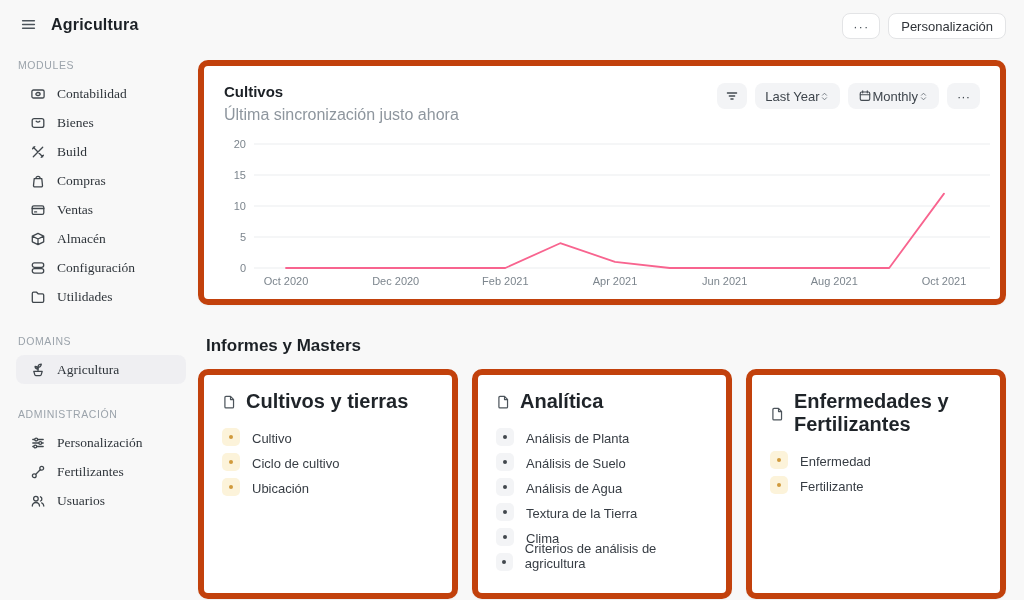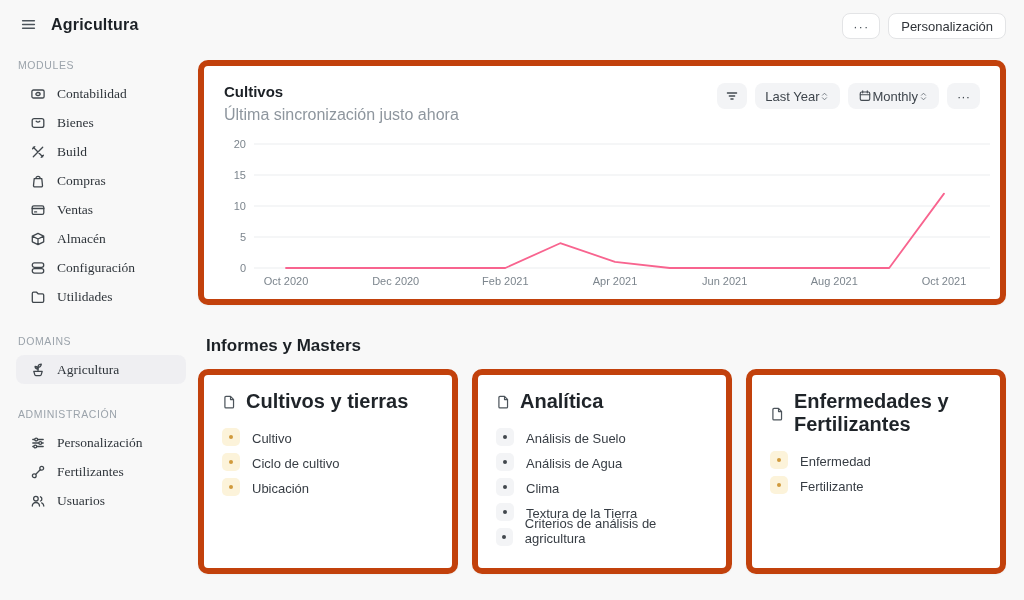--- a/index.html
+++ b/index.html
@@ -289,39 +289,45 @@
             <svg viewBox="0 0 16 16" width="15" height="15" fill="none" stroke="currentColor" stroke-width="1.3" stroke-linecap="round" stroke-linejoin="round">
               <path d="M4.2 2.6 h4.9 L12.3 5.8 v8 a1.1 1.1 0 0 1 -1.1 1.1 H4.2 a1.1 1.1 0 0 1 -1.1 -1.1 V3.7 a1.1 1.1 0 0 1 1.1 -1.1 Z M9.1 2.8 V5.9 h3.1"></path>
             </svg>
           </span>
           <span>Analítica</span>
         </div>
         <div class="master-item">
           <span class="badge gray">
             <span class="dot"></span>
           </span>
+          <span class="master-item-label">Análisis de Planta</span>
+        </div>
+        <div class="master-item">
+          <span class="badge gray">
+            <span class="dot"></span>
+          </span>
           <span class="master-item-label">Análisis de Suelo</span>
         </div>
         <div class="master-item">
           <span class="badge gray">
             <span class="dot"></span>
           </span>
           <span class="master-item-label">Análisis de Agua</span>
         </div>
         <div class="master-item">
           <span class="badge gray">
             <span class="dot"></span>
           </span>
+          <span class="master-item-label">Textura de la Tierra</span>
+        </div>
+        <div class="master-item">
+          <span class="badge gray">
+            <span class="dot"></span>
+          </span>
           <span class="master-item-label">Clima</span>
-        </div>
-        <div class="master-item">
-          <span class="badge gray">
-            <span class="dot"></span>
-          </span>
-          <span class="master-item-label">Textura de la Tierra</span>
         </div>
         <div class="master-item">
           <span class="badge gray">
             <span class="dot"></span>
           </span>
           <span class="master-item-label">Criterios de análisis de agricultura</span>
         </div>
       </section>
       <section class="card master-card">
         <div class="master-card-title">

